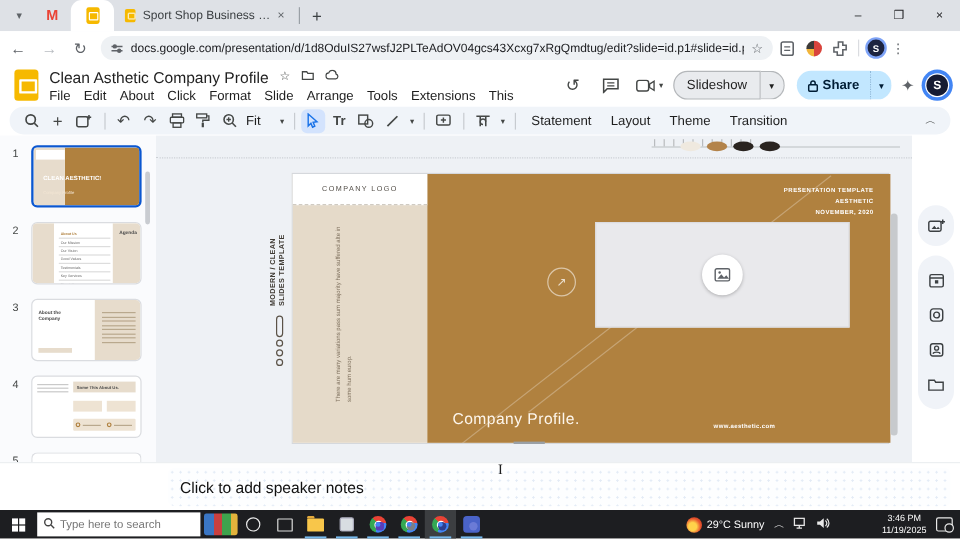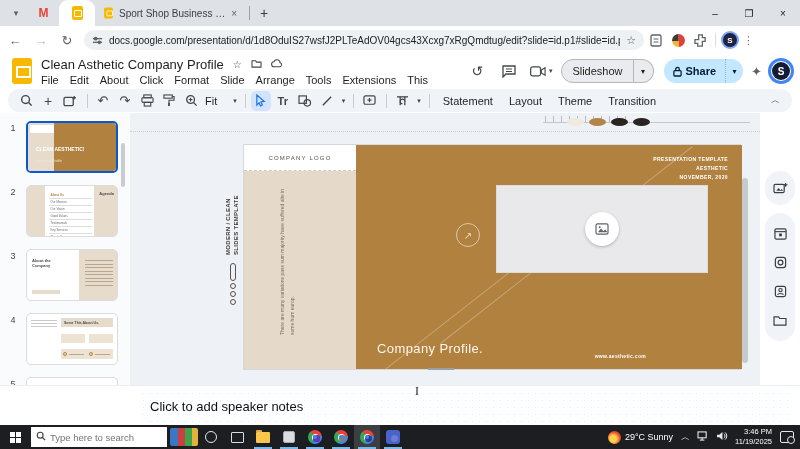--- a/index.html
+++ b/index.html
@@ -177,21 +177,21 @@
   .docapp { width:12px; height:12px; background:#d8dde2; border-radius:2px; border:1px solid #aab; }
   .chrome { width:14px; height:14px; border-radius:50%; background:conic-gradient(from -40deg, #ea4335 0 33%, #4285f4 33% 66%, #34a853 66% 100%); position:relative; }
   .chrome::before { content:""; position:absolute; left:3.5px; top:3.5px; width:7px; height:7px; background:#fff; border-radius:50%; }
   .chrome::after { content:""; position:absolute; left:5px; top:5px; width:4px; height:4px; background:#4285f4; border-radius:50%; }
   .badge { position:absolute; right:2px; bottom:2px; width:7px; height:7px; border-radius:2px; }
   .blueapp { width:14px; height:14px; background:#4a63c8; border-radius:3px; position:relative; }
   .tray { margin-left:auto; display:flex; align-items:center; height:28px; }
   .fire { width:13px; height:13px; border-radius:50%; background:radial-gradient(circle at 40% 60%, #ffd24a 0 30%, #e8542e 60%, #b03018 100%); margin-right:4px; }
   .tray-text { color:#fff; font-size:9px; margin-right:8px; }
   .tray-ic { color:#e8e8e8; font-size:9px; margin-right:7px; }
-  .clock { color:#fff; font-size:7.5px; text-align:right; line-height:1.3; margin-right:8px; }
+  .clock { color:#fff; font-size:7.5px; text-align:center; line-height:1.3; margin-right:8px;margin-left:36px; }
   .notif { width:14px; height:12px; border:1.2px solid #e8e8e8; border-radius:2px; position:relative; margin-right:6px; }
   .notif::after { content:""; position:absolute; right:-2px; bottom:-2px; width:6px; height:6px; background:#1d1e21; border-radius:50%; border:1px solid #e8e8e8; }
 </style>
 </head>
 <body>
 
 <div class="screen">
 
   <div class="tabstrip">
     <div class="tab-search-btn">▾</div>

